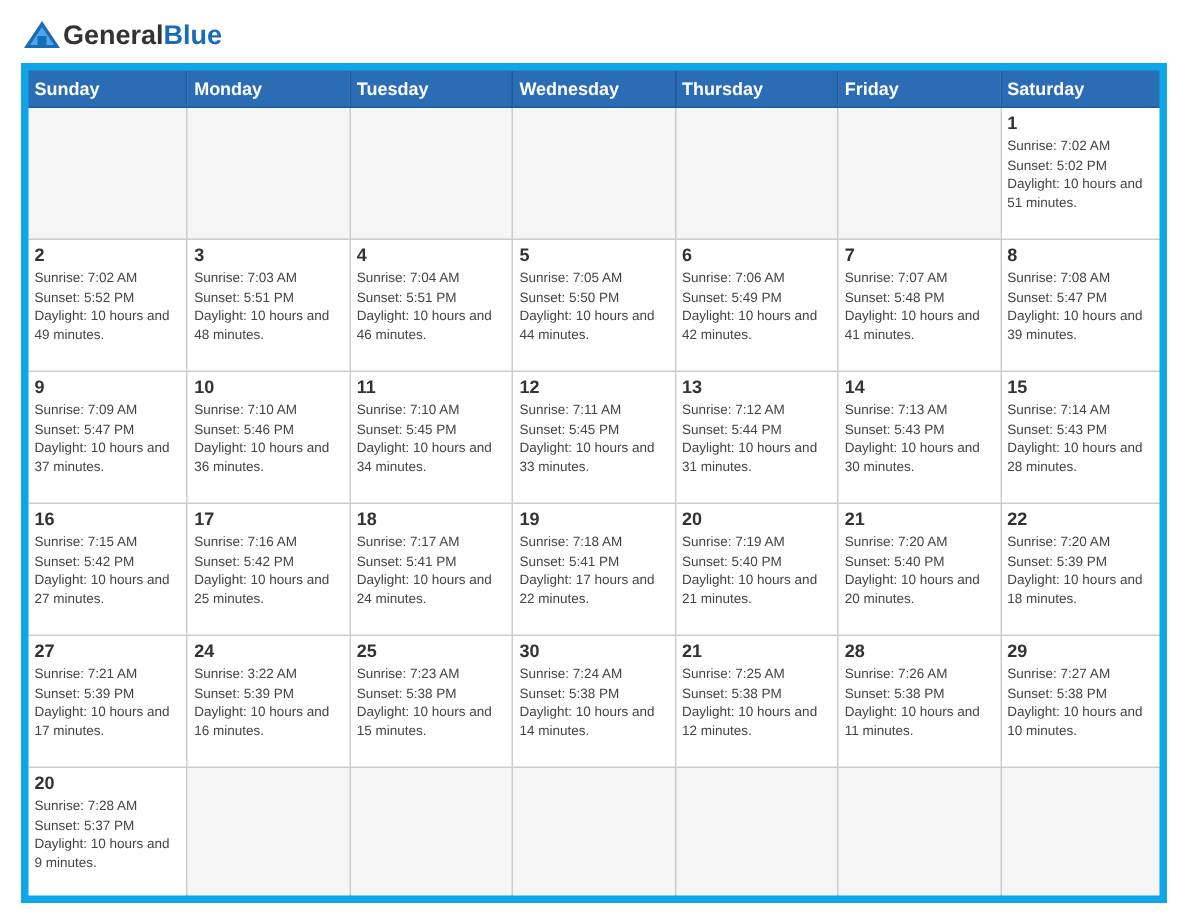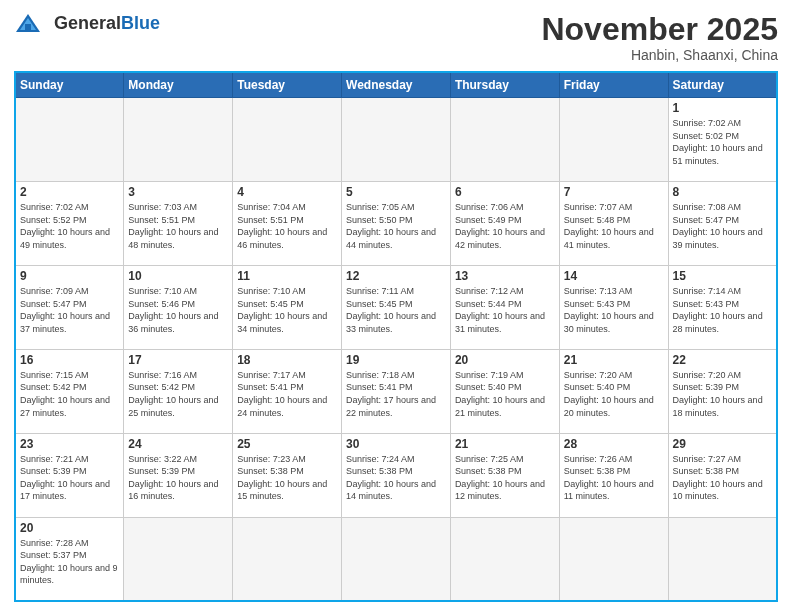--- a/index.html
+++ b/index.html
@@ -24,21 +24,21 @@
       margin-bottom: 8px;
     }
     .logo-area {
       display: flex;
       flex-direction: column;
       align-items: flex-start;
     }
     .logo {
       display: flex;
       align-items: center;
-      gap: 12px;
+      gap: 0;
       text-align: center;
     }
     .logo-text-general {
       font-size: 18px;
       font-weight: bold;
       color: #333;
     }
     .logo-text-blue {
       font-size: 18px;
       font-weight: bold;
@@ -56,21 +56,21 @@
       font-weight: bold;
       color: #333;
       line-height: 1.1;
     }
     .location {
       font-size: 14px;
       color: #555;
     }
     .calendar {
       flex: 1;
-      border: 2px solid #0ea5e9;
+      border: 5px solid #0ea5e9;
       border-collapse: collapse;
       width: 100%;
       table-layout: fixed;
     }
     .calendar thead tr th {
       background: #2a6db5;
       color: #fff;
       font-size: 12px;
       font-weight: bold;
       padding: 5px 4px;
@@ -115,24 +115,20 @@
         <svg class="logo-icon" viewBox="0 0 28 22" xmlns="http://www.w3.org/2000/svg">
           <polygon points="14,2 26,20 2,20" fill="#1a6bb5"></polygon>
           <polygon points="14,6 22,18 6,18" fill="#4da6e8"></polygon>
           <rect x="11" y="12" width="6" height="8" fill="#1a6bb5"></rect>
         </svg>
         <span>
           <span class="logo-text-general">General</span><span class="logo-text-blue">Blue</span>
         </span>
       </div>
     </div>
-    <div class="title-area">
-      <div class="month-title">November 2025</div>
-      <div class="location">Hanbin, Shaanxi, China</div>
-    </div>
   </div>
 
   <table class="calendar">
     <thead>
       <tr>
         <th>Sunday</th>
         <th>Monday</th>
         <th>Tuesday</th>
         <th>Wednesday</th>
         <th>Thursday</th>
@@ -247,21 +243,21 @@
           <div class="day-info">Sunrise: <span>7:20 AM</span><br>Sunset: <span>5:40 PM</span><br>Daylight: <span>10 hours and 20 minutes.</span></div>
         </td>
         <td>
           <span class="day-number">22</span>
           <div class="day-info">Sunrise: <span>7:20 AM</span><br>Sunset: <span>5:39 PM</span><br>Daylight: <span>10 hours and 18 minutes.</span></div>
         </td>
       </tr>
 
       <tr>
         <td>
-          <span class="day-number">23</span>
+          <span class="day-number">27</span>
           <div class="day-info">Sunrise: <span>7:21 AM</span><br>Sunset: <span>5:39 PM</span><br>Daylight: <span>10 hours and 17 minutes.</span></div>
         </td>
         <td>
           <span class="day-number">24</span>
           <div class="day-info">Sunrise: <span>3:22 AM</span><br>Sunset: <span>5:39 PM</span><br>Daylight: <span>10 hours and 16 minutes.</span></div>
         </td>
         <td>
           <span class="day-number">25</span>
           <div class="day-info">Sunrise: <span>7:23 AM</span><br>Sunset: <span>5:38 PM</span><br>Daylight: <span>10 hours and 15 minutes.</span></div>
         </td>

